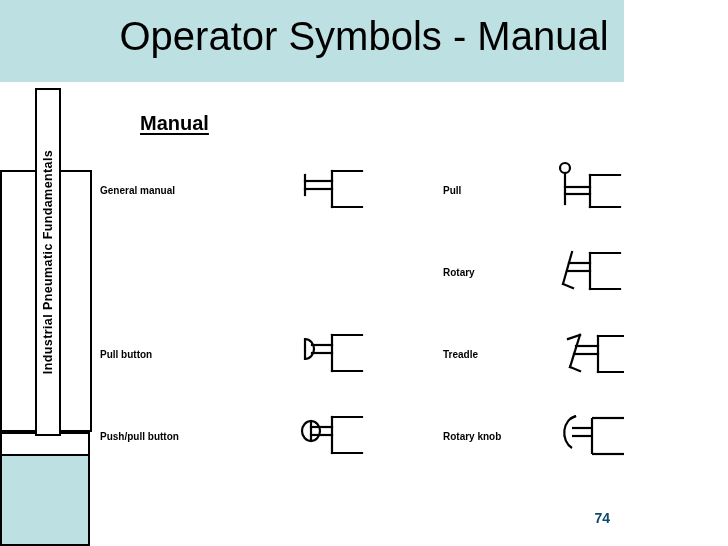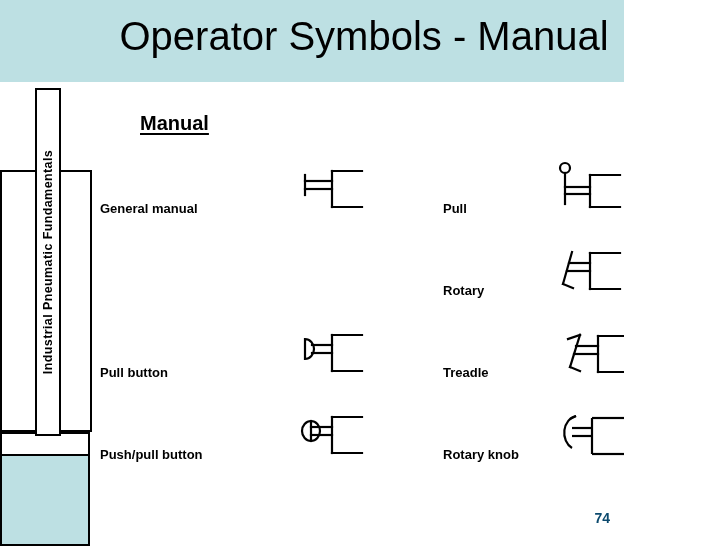--- a/index.html
+++ b/index.html
@@ -128,25 +128,24 @@
   }
 
   .sym-row {
     position: absolute;
     height: 60px;
   }
   .sym-label {
     position: absolute;
     top: 50%;
     transform: translateY(-50%);
-    font-size: 13px;
+    font-size: 10px;
     font-weight: bold;
     color: #000000;
     white-space: nowrap;
-    margin-top: 18px;
   }
   .sym-art {
     position: absolute;
     top: 50%;
     transform: translateY(-50%);
   }
 
   .col-left  { left: 100px; width: 340px; }
   .col-right { left: 443px; width: 285px; }
 

